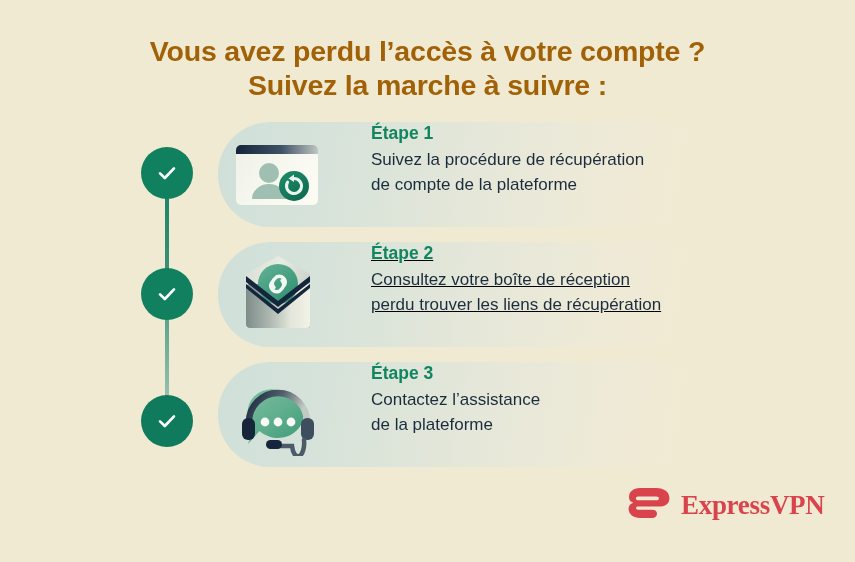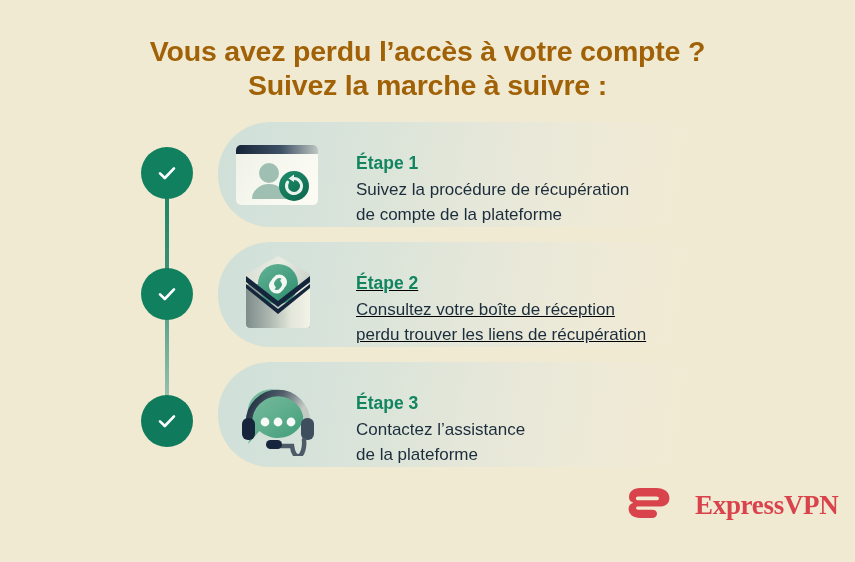--- a/index.html
+++ b/index.html
@@ -74,21 +74,22 @@
     height: 105px;
     border-radius: 52px;
     background: linear-gradient(100deg,
                 #CFE0D8 0%,
                 #D5E2DA 18%,
                 #DEE5D9 38%,
                 #E8E8D9 58%,
                 #EEEAD7 76%,
                 #F1EAD3 92%);
     display: flex;
-    align-items: flex-end;
+    align-items: flex-start;
+    gap: 15px;
   }
   .card.c1 { top: 122px; }
   .card.c2 { top: 242px; text-decoration: underline; }
   .card.c3 { top: 362px; }
 
   .card-icon {
     width: 120px;
     min-width: 120px;
     height: 105px;
     display: flex;
@@ -115,21 +116,21 @@
     white-space: nowrap;
   }
 
   
   .logo {
     position: absolute;
     left: 628px;
     top: 486px;
     display: flex;
     align-items: center;
-    gap: 25px;
+    gap: 11px;
   }
   .logo-mark { display: block; }
   .logo-word {
     color: #D9434C;
     font-family: "Liberation Serif", "DejaVu Serif", serif;
     font-size: 27px;
     font-weight: 700;
     letter-spacing: -0.3px;
     line-height: 1;
   }

